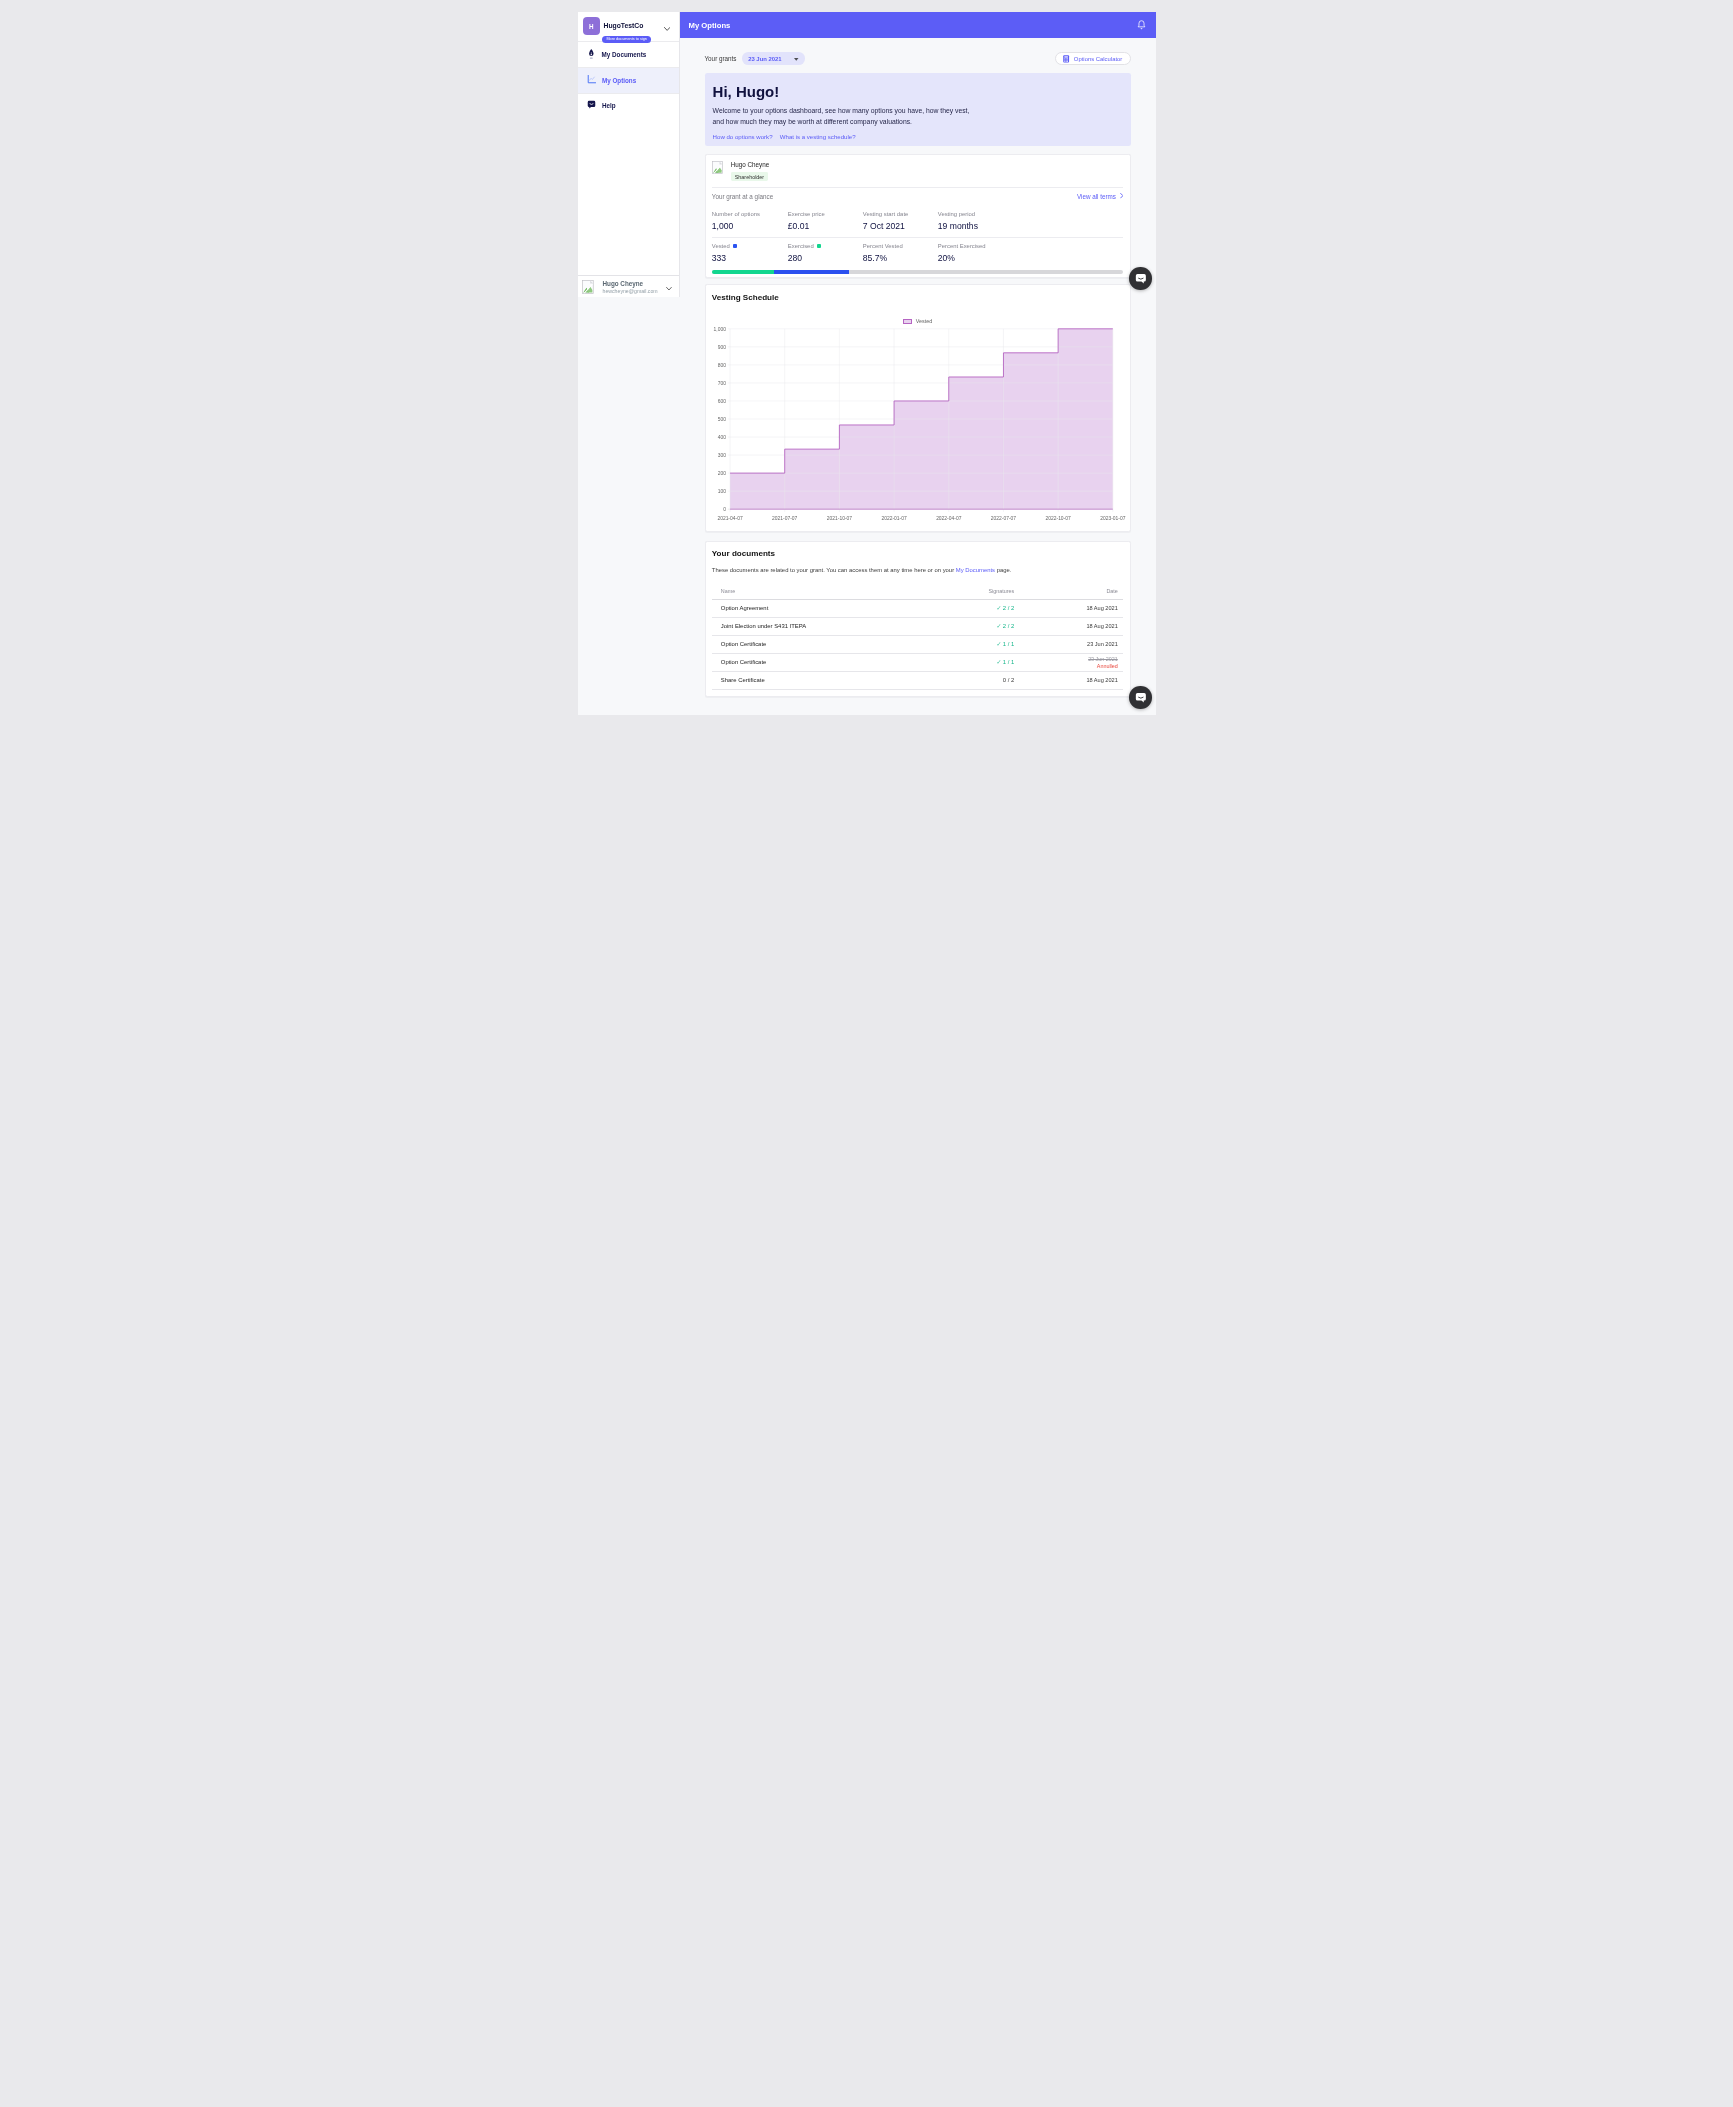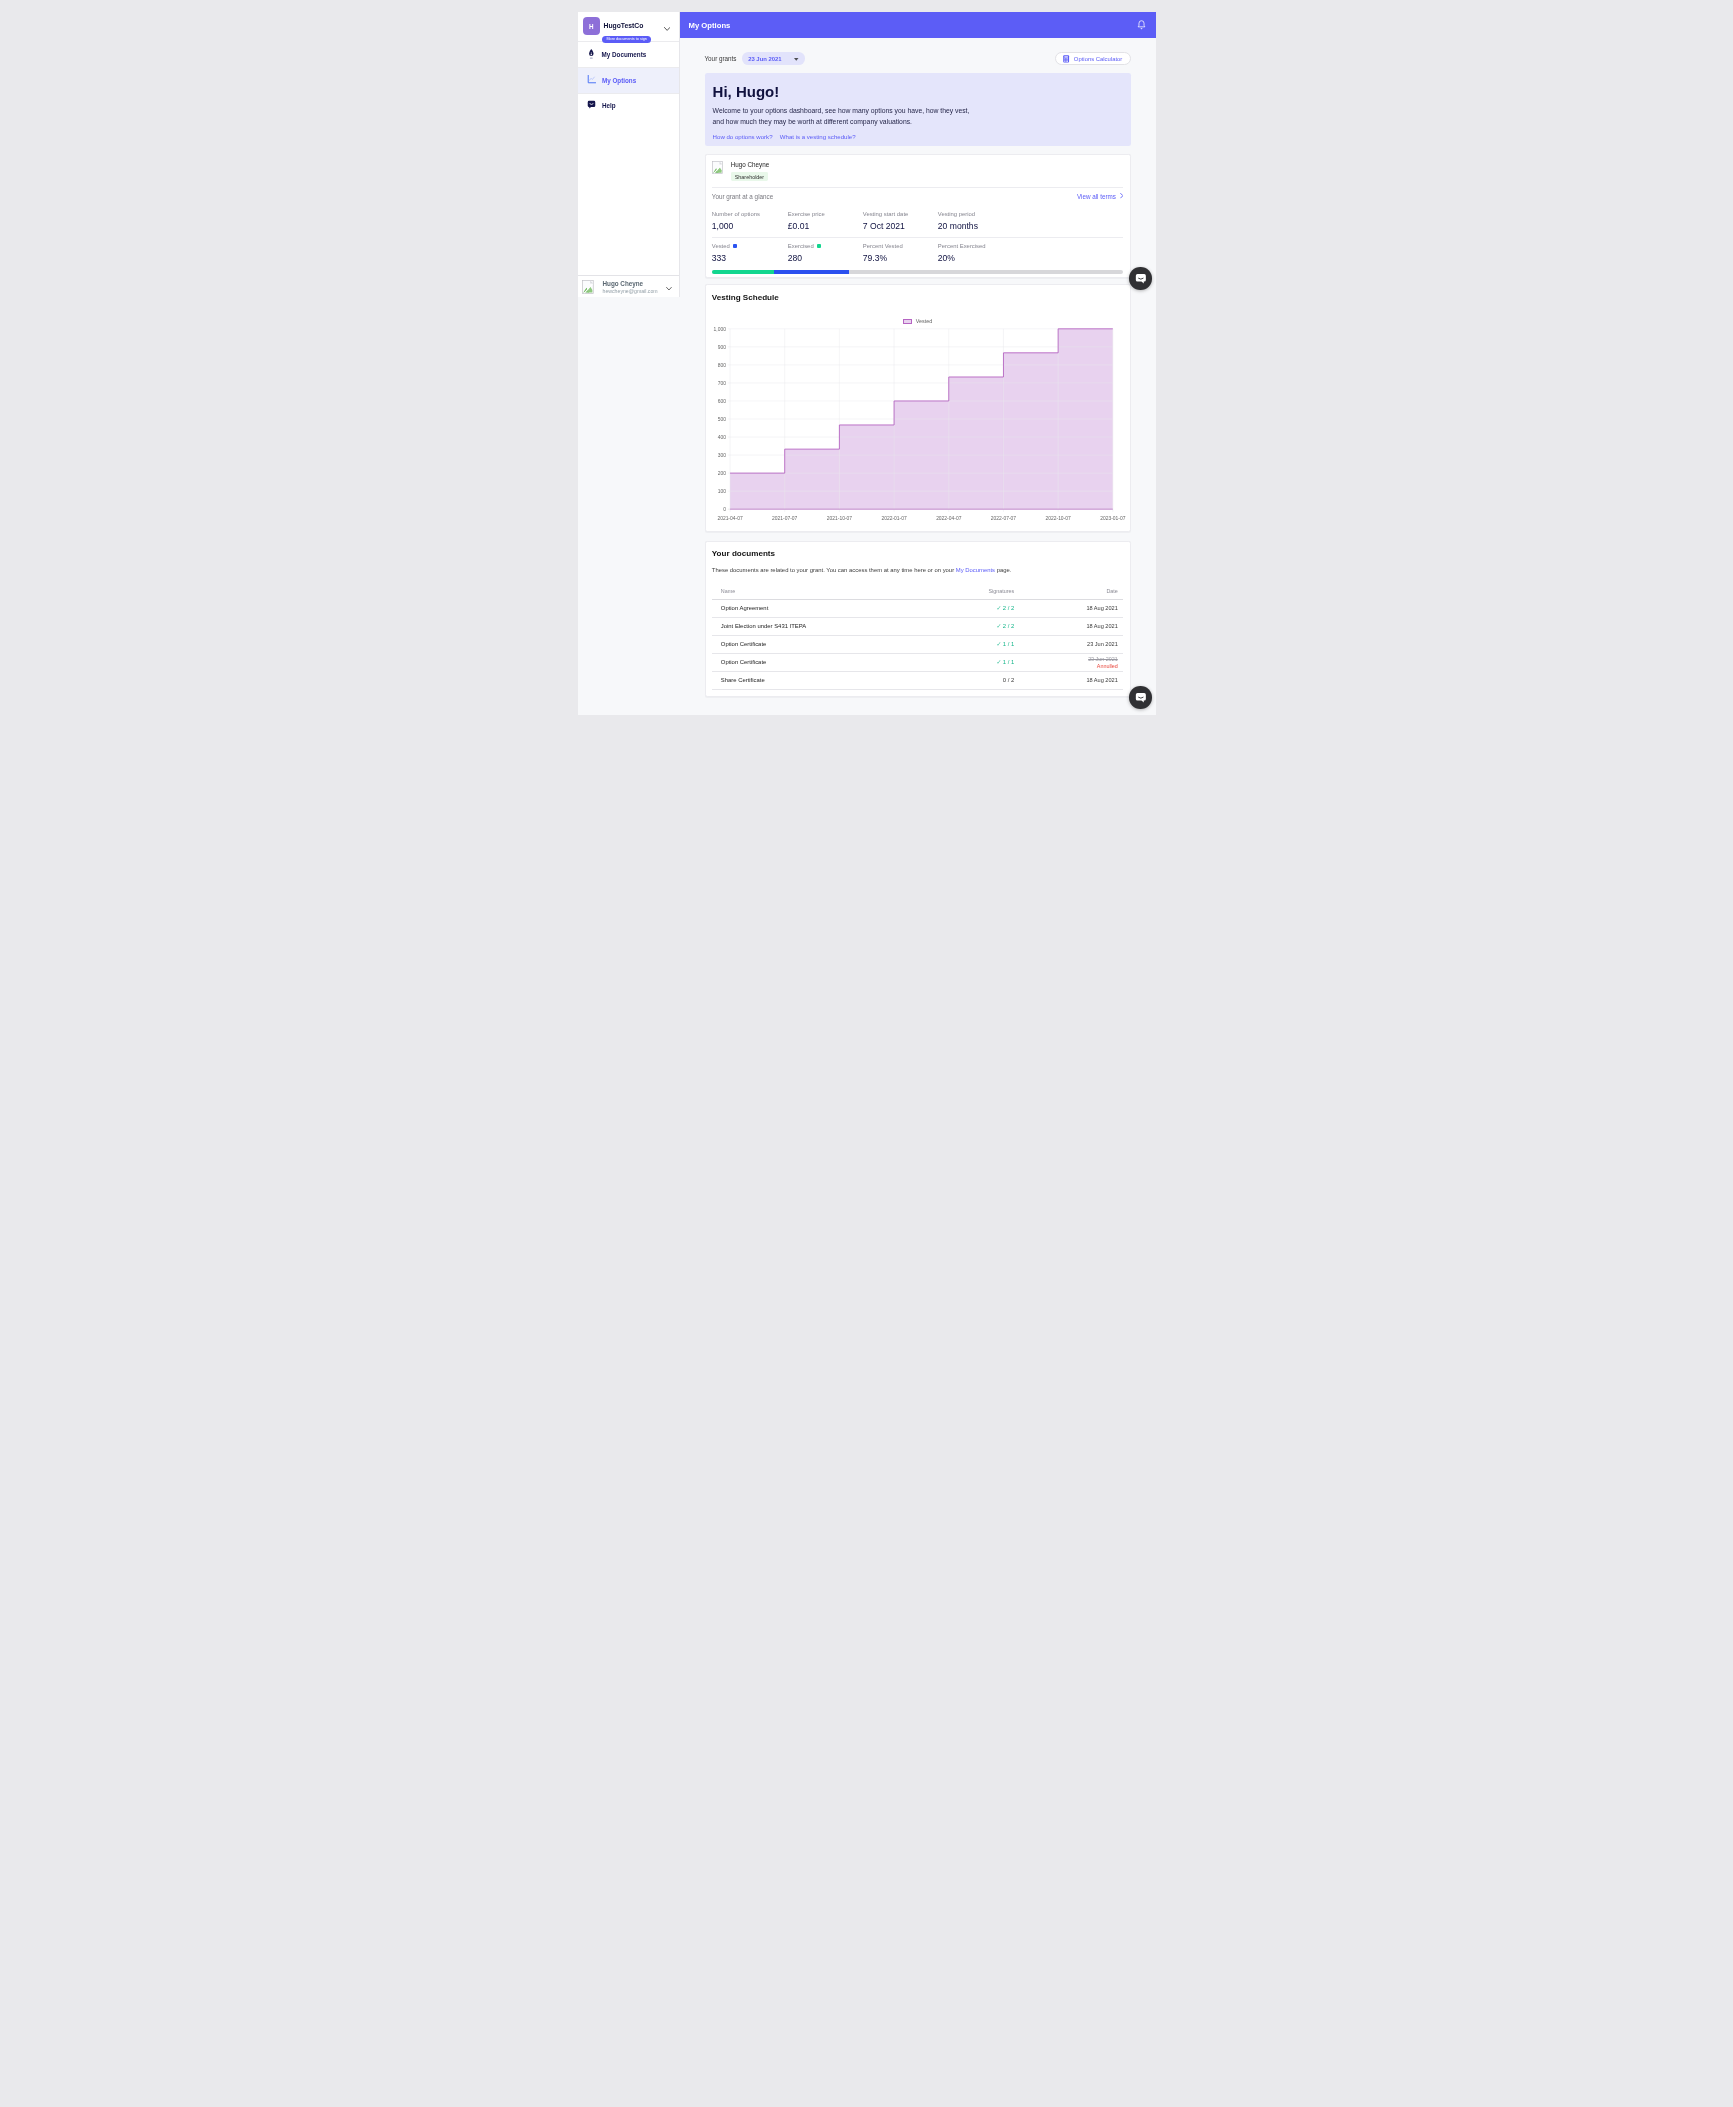--- a/index.html
+++ b/index.html
@@ -267,42 +267,42 @@
           <div>
               <div class="st-lbl">Exercise price</div>
               <div class="st-val">£0.01</div>
             </div>
           <div>
               <div class="st-lbl">Vesting start date</div>
               <div class="st-val">7 Oct 2021</div>
             </div>
           <div>
               <div class="st-lbl">Vesting period</div>
-              <div class="st-val">20 months</div>
+              <div class="st-val">19 months</div>
             </div>
         </div>
         <div class="hr m2"></div>
         <div class="stats second">
           <div>
               <div class="st-lbl">
                 <span>Vested</span>
                 <span class="swatch" style="background: rgb(43, 83, 241);"></span>
               </div>
               <div class="st-val">333</div>
             </div>
           <div>
               <div class="st-lbl">
                 <span>Exercised</span>
                 <span class="swatch" style="background: rgb(18, 214, 143);"></span>
               </div>
               <div class="st-val">280</div>
             </div>
           <div>
               <div class="st-lbl">Percent Vested</div>
-              <div class="st-val">79.3%</div>
+              <div class="st-val">85.7%</div>
             </div>
           <div>
               <div class="st-lbl">Percent Exercised</div>
               <div class="st-val">20%</div>
             </div>
         </div>
         <div class="progress" style="background: rgb(215, 215, 218);">
           <div class="pseg" style="width: 15%; background: rgb(18, 214, 143);"></div>
           <div class="pseg" style="width: 18.3%; background: rgb(43, 80, 239);"></div>
         </div>

